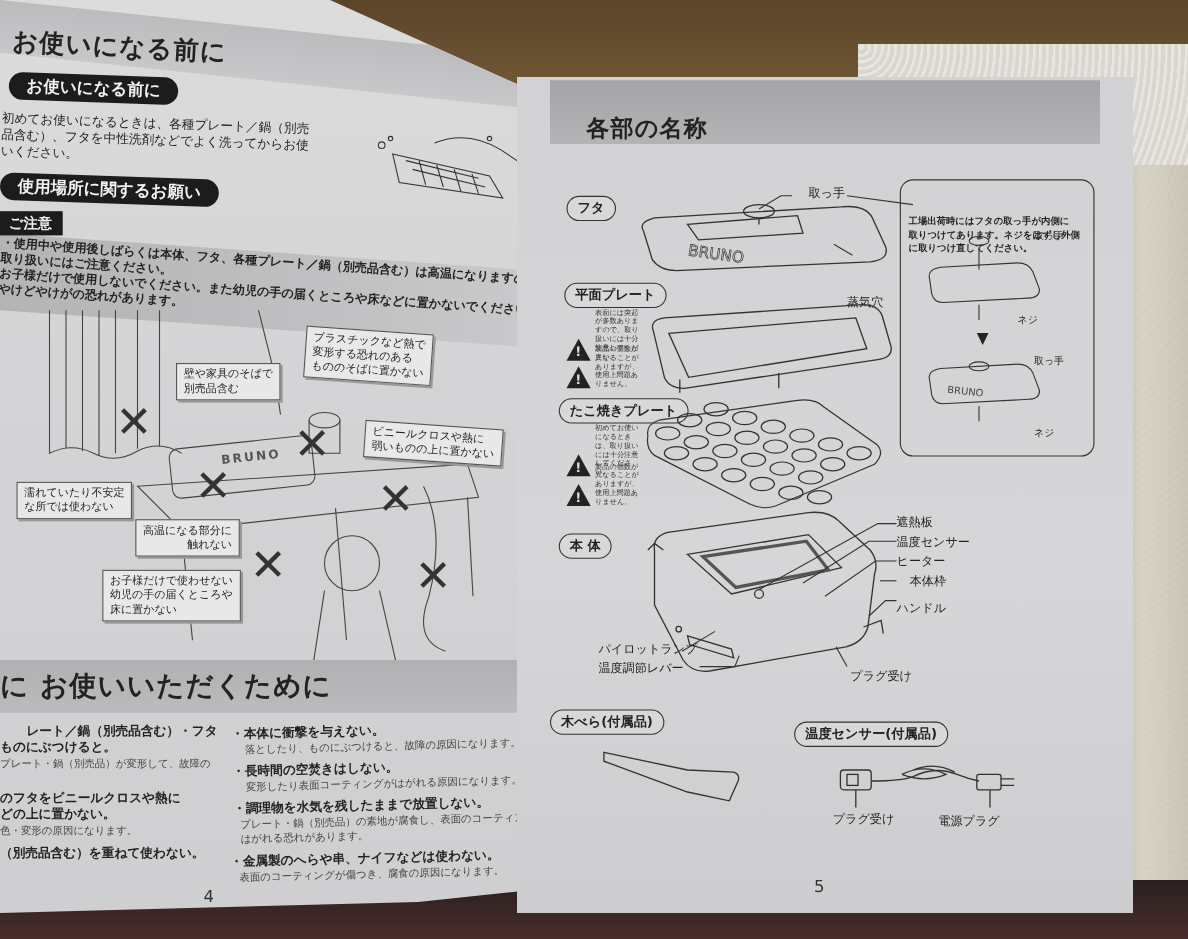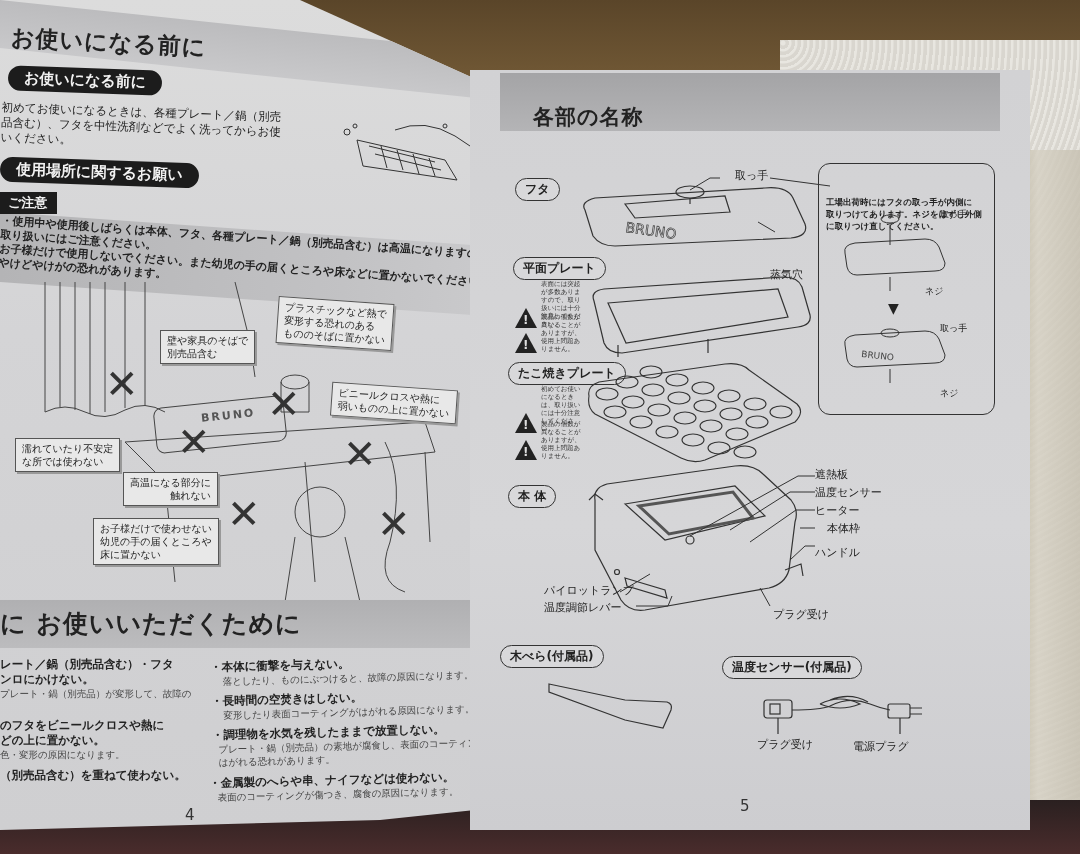--- a/index.html
+++ b/index.html
@@ -123,22 +123,22 @@
 触れない</div>
   <div class="bubble" style="left:88px;top:236px;white-space:pre;">お子様だけで使わせない
 幼児の手の届くところや
 床に置かない</div>
   <div style="position:absolute;left:196px;top:127px;font-size:11px;font-weight:bold;color:#555;letter-spacing:2px;transform:rotate(-6deg);">BRUNO</div>
 </div>
 
 <div class="section-band"></div>
 <div class="section-title">に お使いいただくために</div>
 
-<div class="rule" style="left:0;top:657px;">レート／鍋（別売品含む）・フタ</div>
-<div class="rule" style="left:0;top:672px;">ンロにかけない。</div>
+<div class="rule" style="left:0;top:657px;padding-left:24px;">レート／鍋（別売品含む）・フタ</div>
+<div class="rule" style="left:0;top:672px;">ものにぶつけると。</div>
 <div class="rule-sub" style="left:0;top:688px;">プレート・鍋（別売品）が変形して、故障の</div>
 <div class="rule" style="left:0;top:718px;">のフタをビニールクロスや熱に</div>
 <div class="rule" style="left:0;top:733px;">どの上に置かない。</div>
 <div class="rule-sub" style="left:0;top:749px;">色・変形の原因になります。</div>
 <div class="rule" style="left:0;top:768px;">（別売品含む）を重ねて使わない。</div>
 
 <div style="transform:rotate(-1.5deg);transform-origin:210px 660px;">
   <div class="rule" style="left:210px;top:660px;">・本体に衝撃を与えない。</div>
   <div class="rule-sub" style="left:222px;top:676px;">落としたり、ものにぶつけると、故障の原因になります。</div>
   <div class="rule" style="left:210px;top:694px;">・長時間の空焚きはしない。</div>

